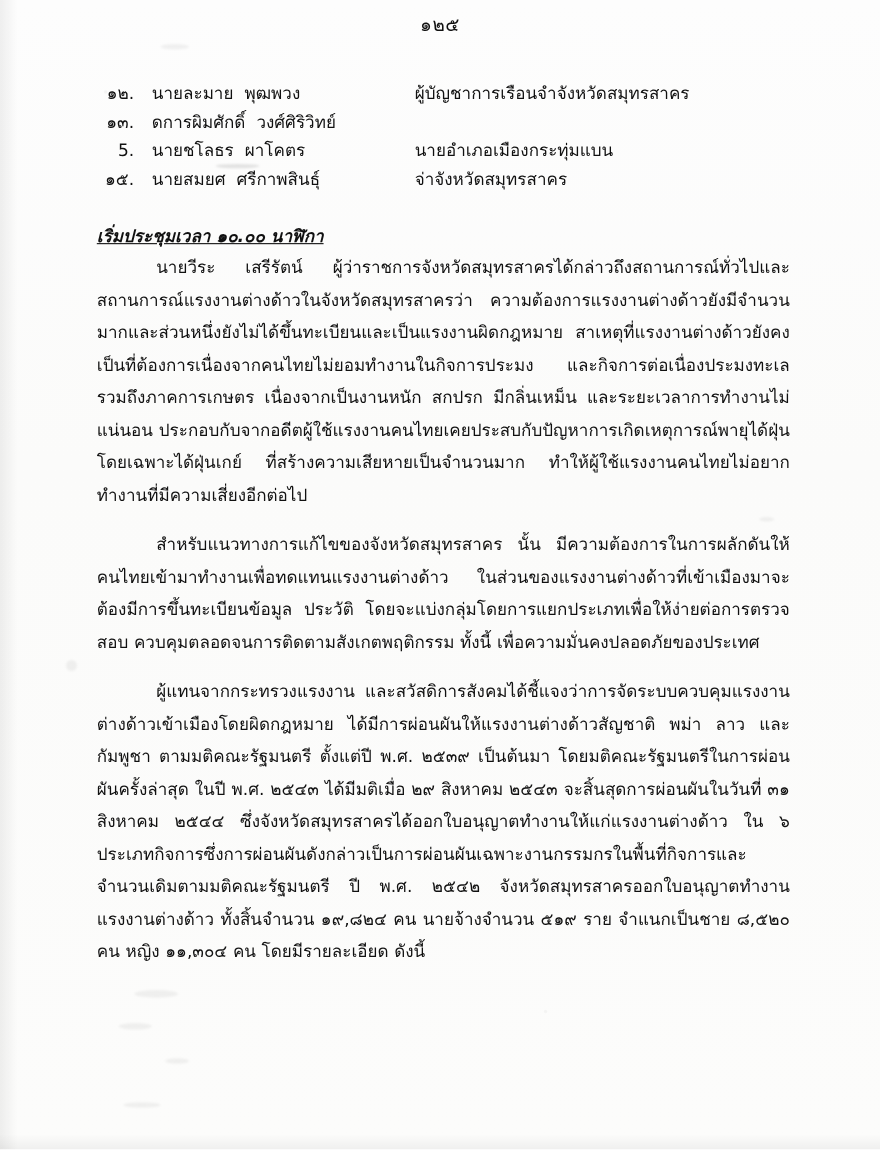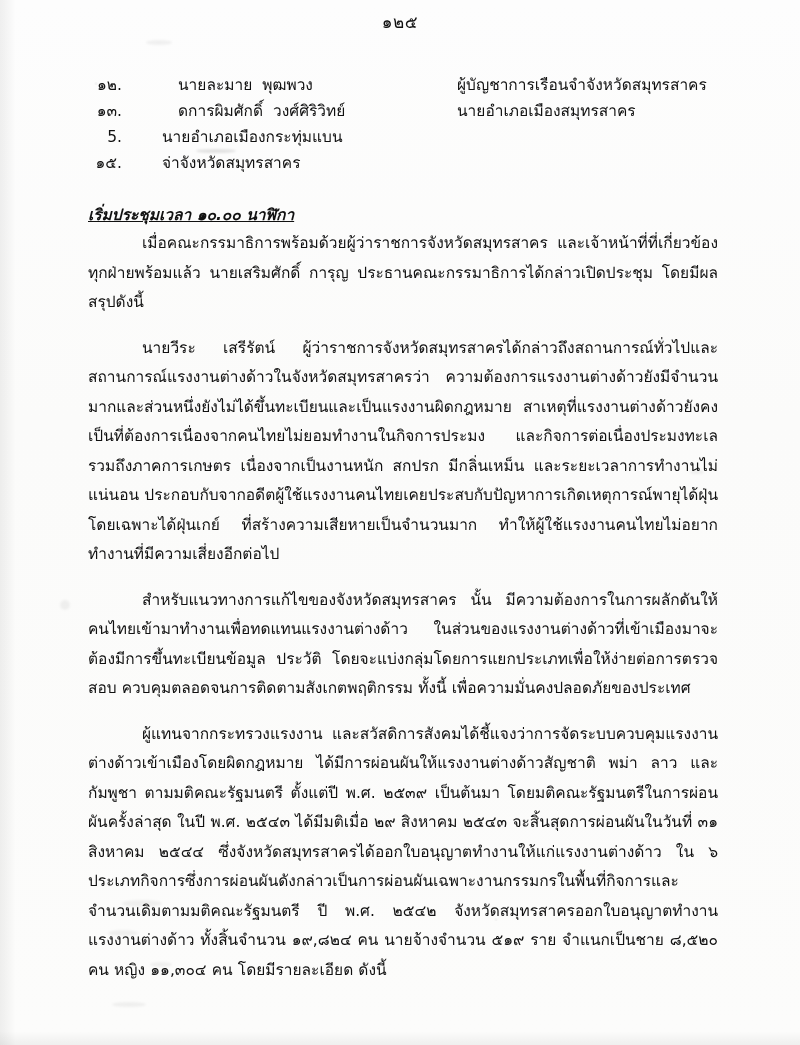--- a/index.html
+++ b/index.html
@@ -50,21 +50,20 @@
     margin: 0 0 26px 0;
     padding: 0;
     list-style: none;
   }
   .name-row {
     display: flex;
     align-items: baseline;
     font-size: 15.5px;
     line-height: 26px;
     white-space: nowrap;
-    gap: 40px;
   }
   .name-num {
     width: 34px;
     text-align: right;
     flex: 0 0 34px;
   }
   .name-name {
     flex: 0 0 255px;
     padding-left: 16px;
     box-sizing: border-box;
@@ -148,35 +147,35 @@
 
     <ul class="name-list">
       <li class="name-row">
         <span class="name-num">๑๒.</span>
         <span class="name-name"><span>นายละมาย</span><span class="name-surname">พุฒพวง</span></span>
         <span class="name-title">ผู้บัญชาการเรือนจำจังหวัดสมุทรสาคร</span>
       </li>
       <li class="name-row">
         <span class="name-num">๑๓.</span>
         <span class="name-name"><span>ดการผิมศักดิ์</span><span class="name-surname">วงศ์ศิริวิทย์</span></span>
-        <span class="name-title">นายอำเภอเมืองสมุทรสาคร</span>
       </li>
       <li class="name-row">
         <span class="name-num">5.</span>
+        <span class="name-name"><span>นายชโลธร</span><span class="name-surname">ผาโคตร</span></span>
         <span class="name-title">นายอำเภอเมืองกระทุ่มแบน</span>
       </li>
       <li class="name-row">
         <span class="name-num">๑๕.</span>
+        <span class="name-name"><span>นายสมยศ</span><span class="name-surname">ศรีกาพสินธุ์</span></span>
         <span class="name-title">จ่าจังหวัดสมุทรสาคร</span>
       </li>
     </ul>
 
     <div>
       <span class="section-heading">เริ่มประชุมเวลา ๑๐.๐๐ นาฬิกา</span>
     </div>
 
-    <p class="para">เมื่อคณะกรรมาธิการพร้อมด้วยผู้ว่าราชการจังหวัดสมุทรสาคร และเจ้าหน้าที่ที่เกี่ยวข้องทุกฝ่ายพร้อมแล้ว นายเสริมศักดิ์  การุญ ประธานคณะกรรมาธิการได้กล่าวเปิดประชุม โดยมีผลสรุปดังนี้</p>
     <p class="para">นายวีระ  เสรีรัตน์ ผู้ว่าราชการจังหวัดสมุทรสาครได้กล่าวถึงสถานการณ์ทั่วไปและสถานการณ์แรงงานต่างด้าวในจังหวัดสมุทรสาครว่า ความต้องการแรงงานต่างด้าวยังมีจำนวนมากและส่วนหนึ่งยังไม่ได้ขึ้นทะเบียนและเป็นแรงงานผิดกฎหมาย สาเหตุที่แรงงานต่างด้าวยังคงเป็นที่ต้องการเนื่องจากคนไทยไม่ยอมทำงานในกิจการประมง และกิจการต่อเนื่องประมงทะเล รวมถึงภาคการเกษตร เนื่องจากเป็นงานหนัก สกปรก มีกลิ่นเหม็น และระยะเวลาการทำงานไม่แน่นอน ประกอบกับจากอดีตผู้ใช้แรงงานคนไทยเคยประสบกับปัญหาการเกิดเหตุการณ์พายุได้ฝุ่นโดยเฉพาะได้ฝุ่นเกย์ ที่สร้างความเสียหายเป็นจำนวนมาก ทำให้ผู้ใช้แรงงานคนไทยไม่อยากทำงานที่มีความเสี่ยงอีกต่อไป</p>
     <p class="para">สำหรับแนวทางการแก้ไขของจังหวัดสมุทรสาคร นั้น มีความต้องการในการผลักดันให้คนไทยเข้ามาทำงานเพื่อทดแทนแรงงานต่างด้าว ในส่วนของแรงงานต่างด้าวที่เข้าเมืองมาจะต้องมีการขึ้นทะเบียนข้อมูล ประวัติ โดยจะแบ่งกลุ่มโดยการแยกประเภทเพื่อให้ง่ายต่อการตรวจสอบ ควบคุมตลอดจนการติดตามสังเกตพฤติกรรม ทั้งนี้ เพื่อความมั่นคงปลอดภัยของประเทศ</p>
     <p class="para">ผู้แทนจากกระทรวงแรงงาน และสวัสดิการสังคมได้ชี้แจงว่าการจัดระบบควบคุมแรงงานต่างด้าวเข้าเมืองโดยผิดกฎหมาย ได้มีการผ่อนผันให้แรงงานต่างด้าวสัญชาติ พม่า ลาว และกัมพูชา ตามมติคณะรัฐมนตรี ตั้งแต่ปี พ.ศ. ๒๕๓๙ เป็นต้นมา โดยมติคณะรัฐมนตรีในการผ่อนผันครั้งล่าสุด ในปี พ.ศ. ๒๕๔๓ ได้มีมติเมื่อ ๒๙ สิงหาคม ๒๕๔๓ จะสิ้นสุดการผ่อนผันในวันที่ ๓๑ สิงหาคม ๒๕๔๔ ซึ่งจังหวัดสมุทรสาครได้ออกใบอนุญาตทำงานให้แก่แรงงานต่างด้าว ใน ๖ ประเภทกิจการซึ่งการผ่อนผันดังกล่าวเป็นการผ่อนผันเฉพาะงานกรรมกรในพื้นที่กิจการและจำนวนเดิมตามมติคณะรัฐมนตรี ปี พ.ศ. ๒๕๔๒ จังหวัดสมุทรสาครออกใบอนุญาตทำงานแรงงานต่างด้าว ทั้งสิ้นจำนวน ๑๙,๘๒๔ คน นายจ้างจำนวน ๕๑๙ ราย จำแนกเป็นชาย ๘,๕๒๐ คน หญิง ๑๑,๓๐๔ คน โดยมีรายละเอียด ดังนี้</p>
 
   </div>
 </div>
 
 </body></html>

